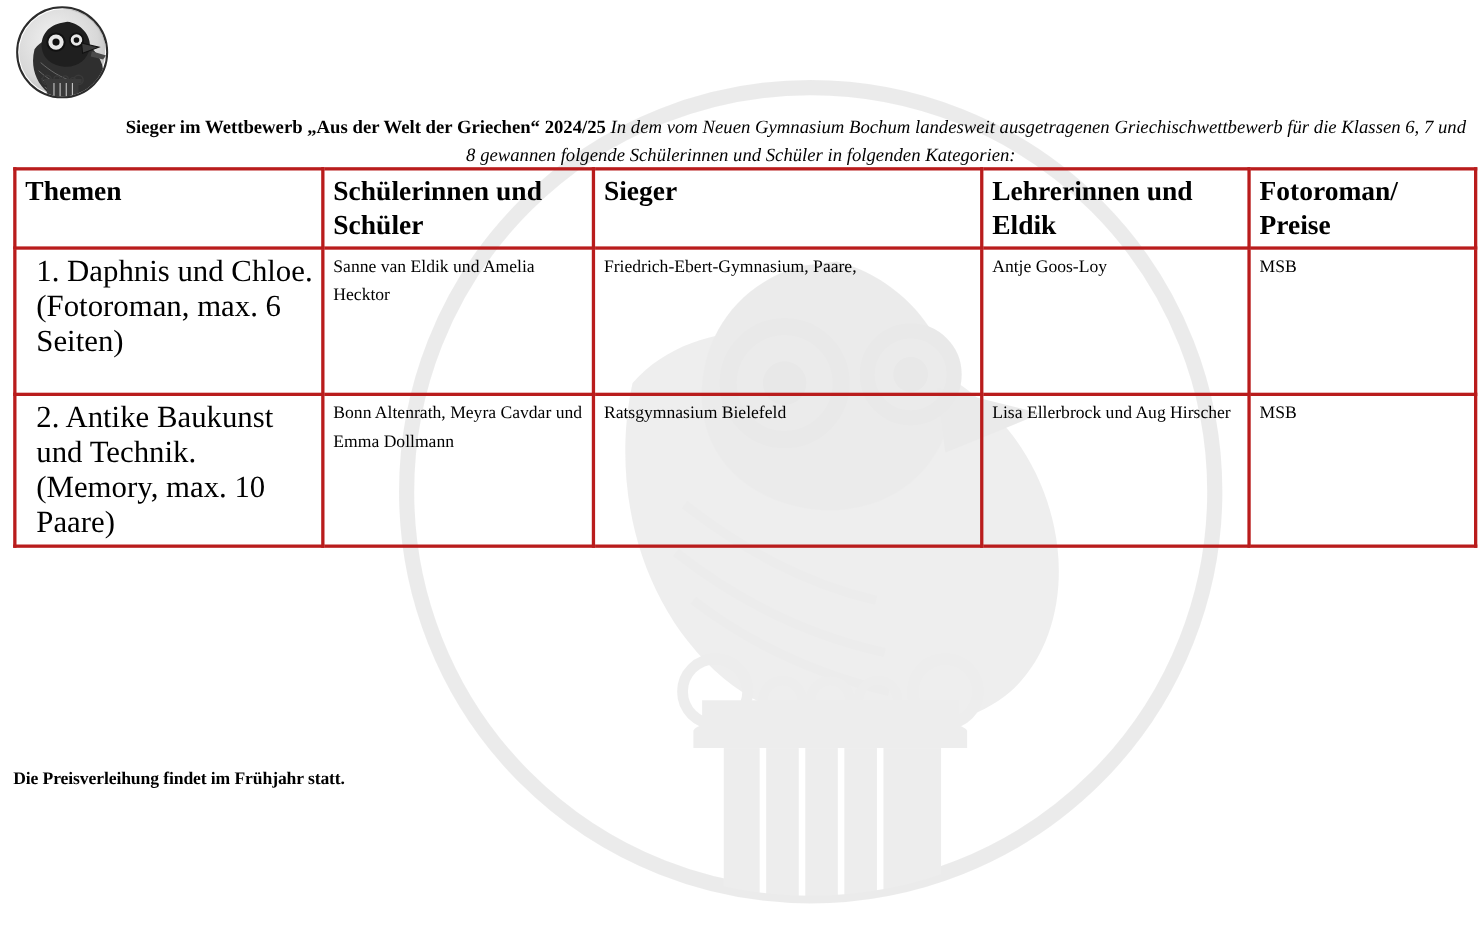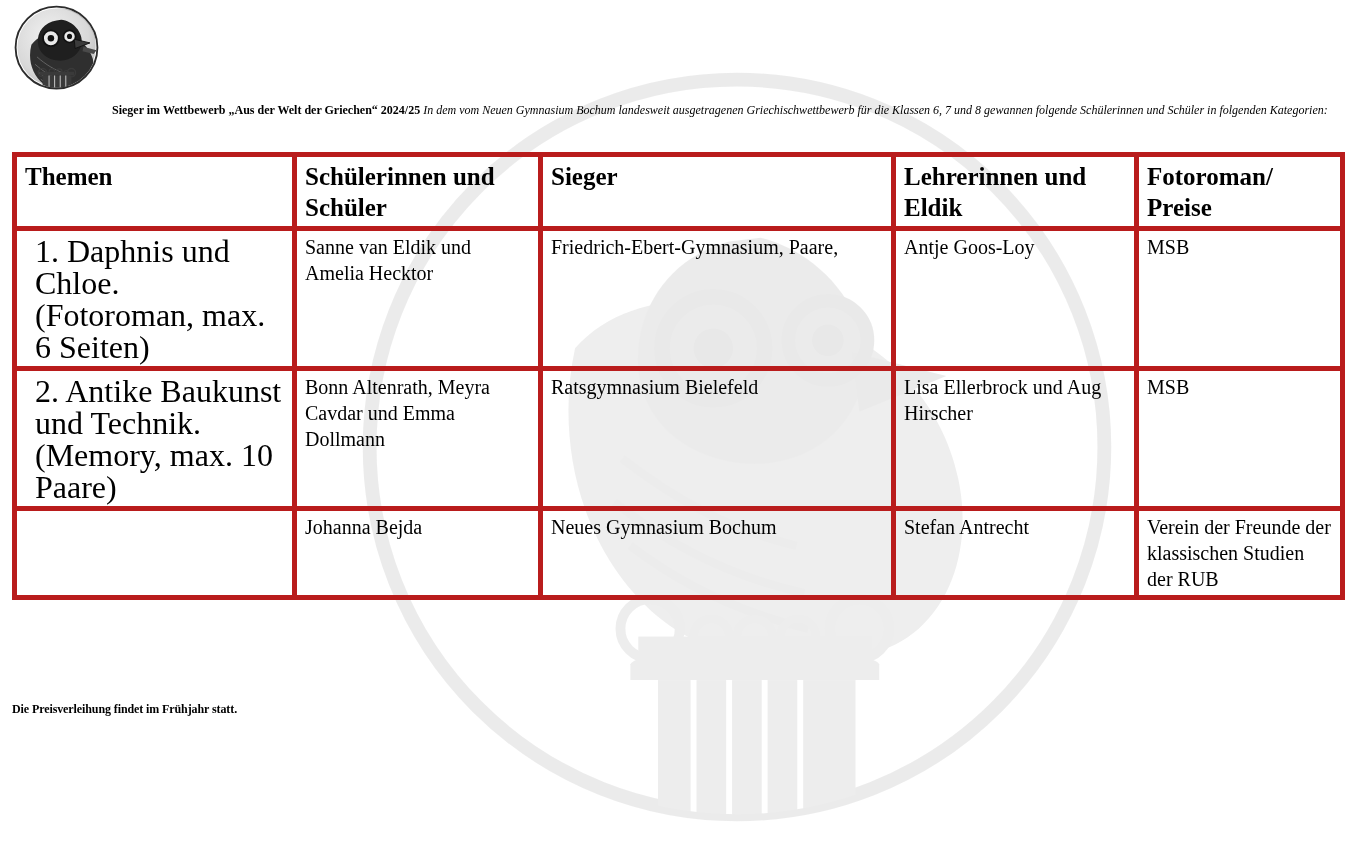--- a/index.html
+++ b/index.html
@@ -47,64 +47,64 @@
     height: 93px;
   }
   #logo svg { display: block; width: 100%; height: 100%; }
 
   
   #intro {
     position: absolute;
     left: 12px;
     top: 86px;
     width: 1323px;
-    font-size: 12px;
+    font-size: 17px;
     line-height: 25px;
     text-indent: 100px;
-    text-align: left;
+    text-align: center;
   }
   #intro .strong {
     font-weight: bold;
     font-style: normal;
   }
   #intro .ital {
     font-style: italic;
   }
 
   
   #results-table {
     position: absolute;
     left: 12px;
     top: 152px;
     width: 1328px;
     border-collapse: collapse;
     table-layout: fixed;
     background: transparent;
   }
   #results-table td, #results-table th {
-    border: 5px solid #b91c1c;
+    border: 3px solid #b91c1c;
     vertical-align: top;
     padding: 3px 7px 3px 8px;
     background: transparent;
     text-align: left;
   }
   #results-table thead th {
     font-weight: bold;
     font-size: 25px;
     line-height: 31px;
     height: 62px;
     padding-top: 4px;
   }
   #results-table tbody td {
-    font-size: 20px;
+    font-size: 16px;
     line-height: 26px;
   }
   
   #results-table tbody td.c-topic {
-    font-size: 32px;
+    font-size: 28px;
     line-height: 32px;
     padding-top: 4px;
     padding-left: 18px;
   }
 
   col.col-topic    { width: 280px; }
   col.col-students { width: 246px; }
   col.col-school   { width: 353px; }
   col.col-teachers { width: 243px; }
   col.col-sponsors { width: 206px; }
@@ -113,21 +113,21 @@
   tr.r-1 td { height: 123px; }
   tr.r-2 td { height: 124px; }
   tr.r-3 td { height: 72px; }
   tr.r-4 td { height: 128px; }
 
   
   #footnote {
     position: absolute;
     left: 12px;
     top: 699px;
-    font-size: 12px;
+    font-size: 16px;
     line-height: 20px;
     font-weight: bold;
     letter-spacing: -0.1px;
   }
 </style>
 </head>
 <body>
 
 <div id="watermark">
   <svg viewBox="0 0 400 400" xmlns="http://www.w3.org/2000/svg">
@@ -276,25 +276,18 @@
         <td class="c-teachers">Antje Goos-Loy</td>
         <td class="c-sponsors">MSB</td>
       </tr>
       <tr class="r-2">
         <td class="c-topic">2. Antike Baukunst und Technik. (Memory, max. 10 Paare)</td>
         <td class="c-students">Bonn Altenrath, Meyra Cavdar und Emma Dollmann</td>
         <td class="c-school">Ratsgymnasium Bielefeld</td>
         <td class="c-teachers">Lisa Ellerbrock und Aug Hirscher</td>
         <td class="c-sponsors">MSB</td>
       </tr>
-      <tr class="r-3">
-        <td class="c-topic"></td>
-        <td class="c-students">Johanna Bejda</td>
-        <td class="c-school">Neues Gymnasium Bochum</td>
-        <td class="c-teachers">Stefan Antrecht</td>
-        <td class="c-sponsors">Verein der Freunde der klassischen Studien der RUB</td>
-      </tr>
     </tbody>
   </table>
 
   <div id="footnote">Die Preisverleihung findet im Frühjahr statt.</div>
 
 </div>
 
 </body></html>

